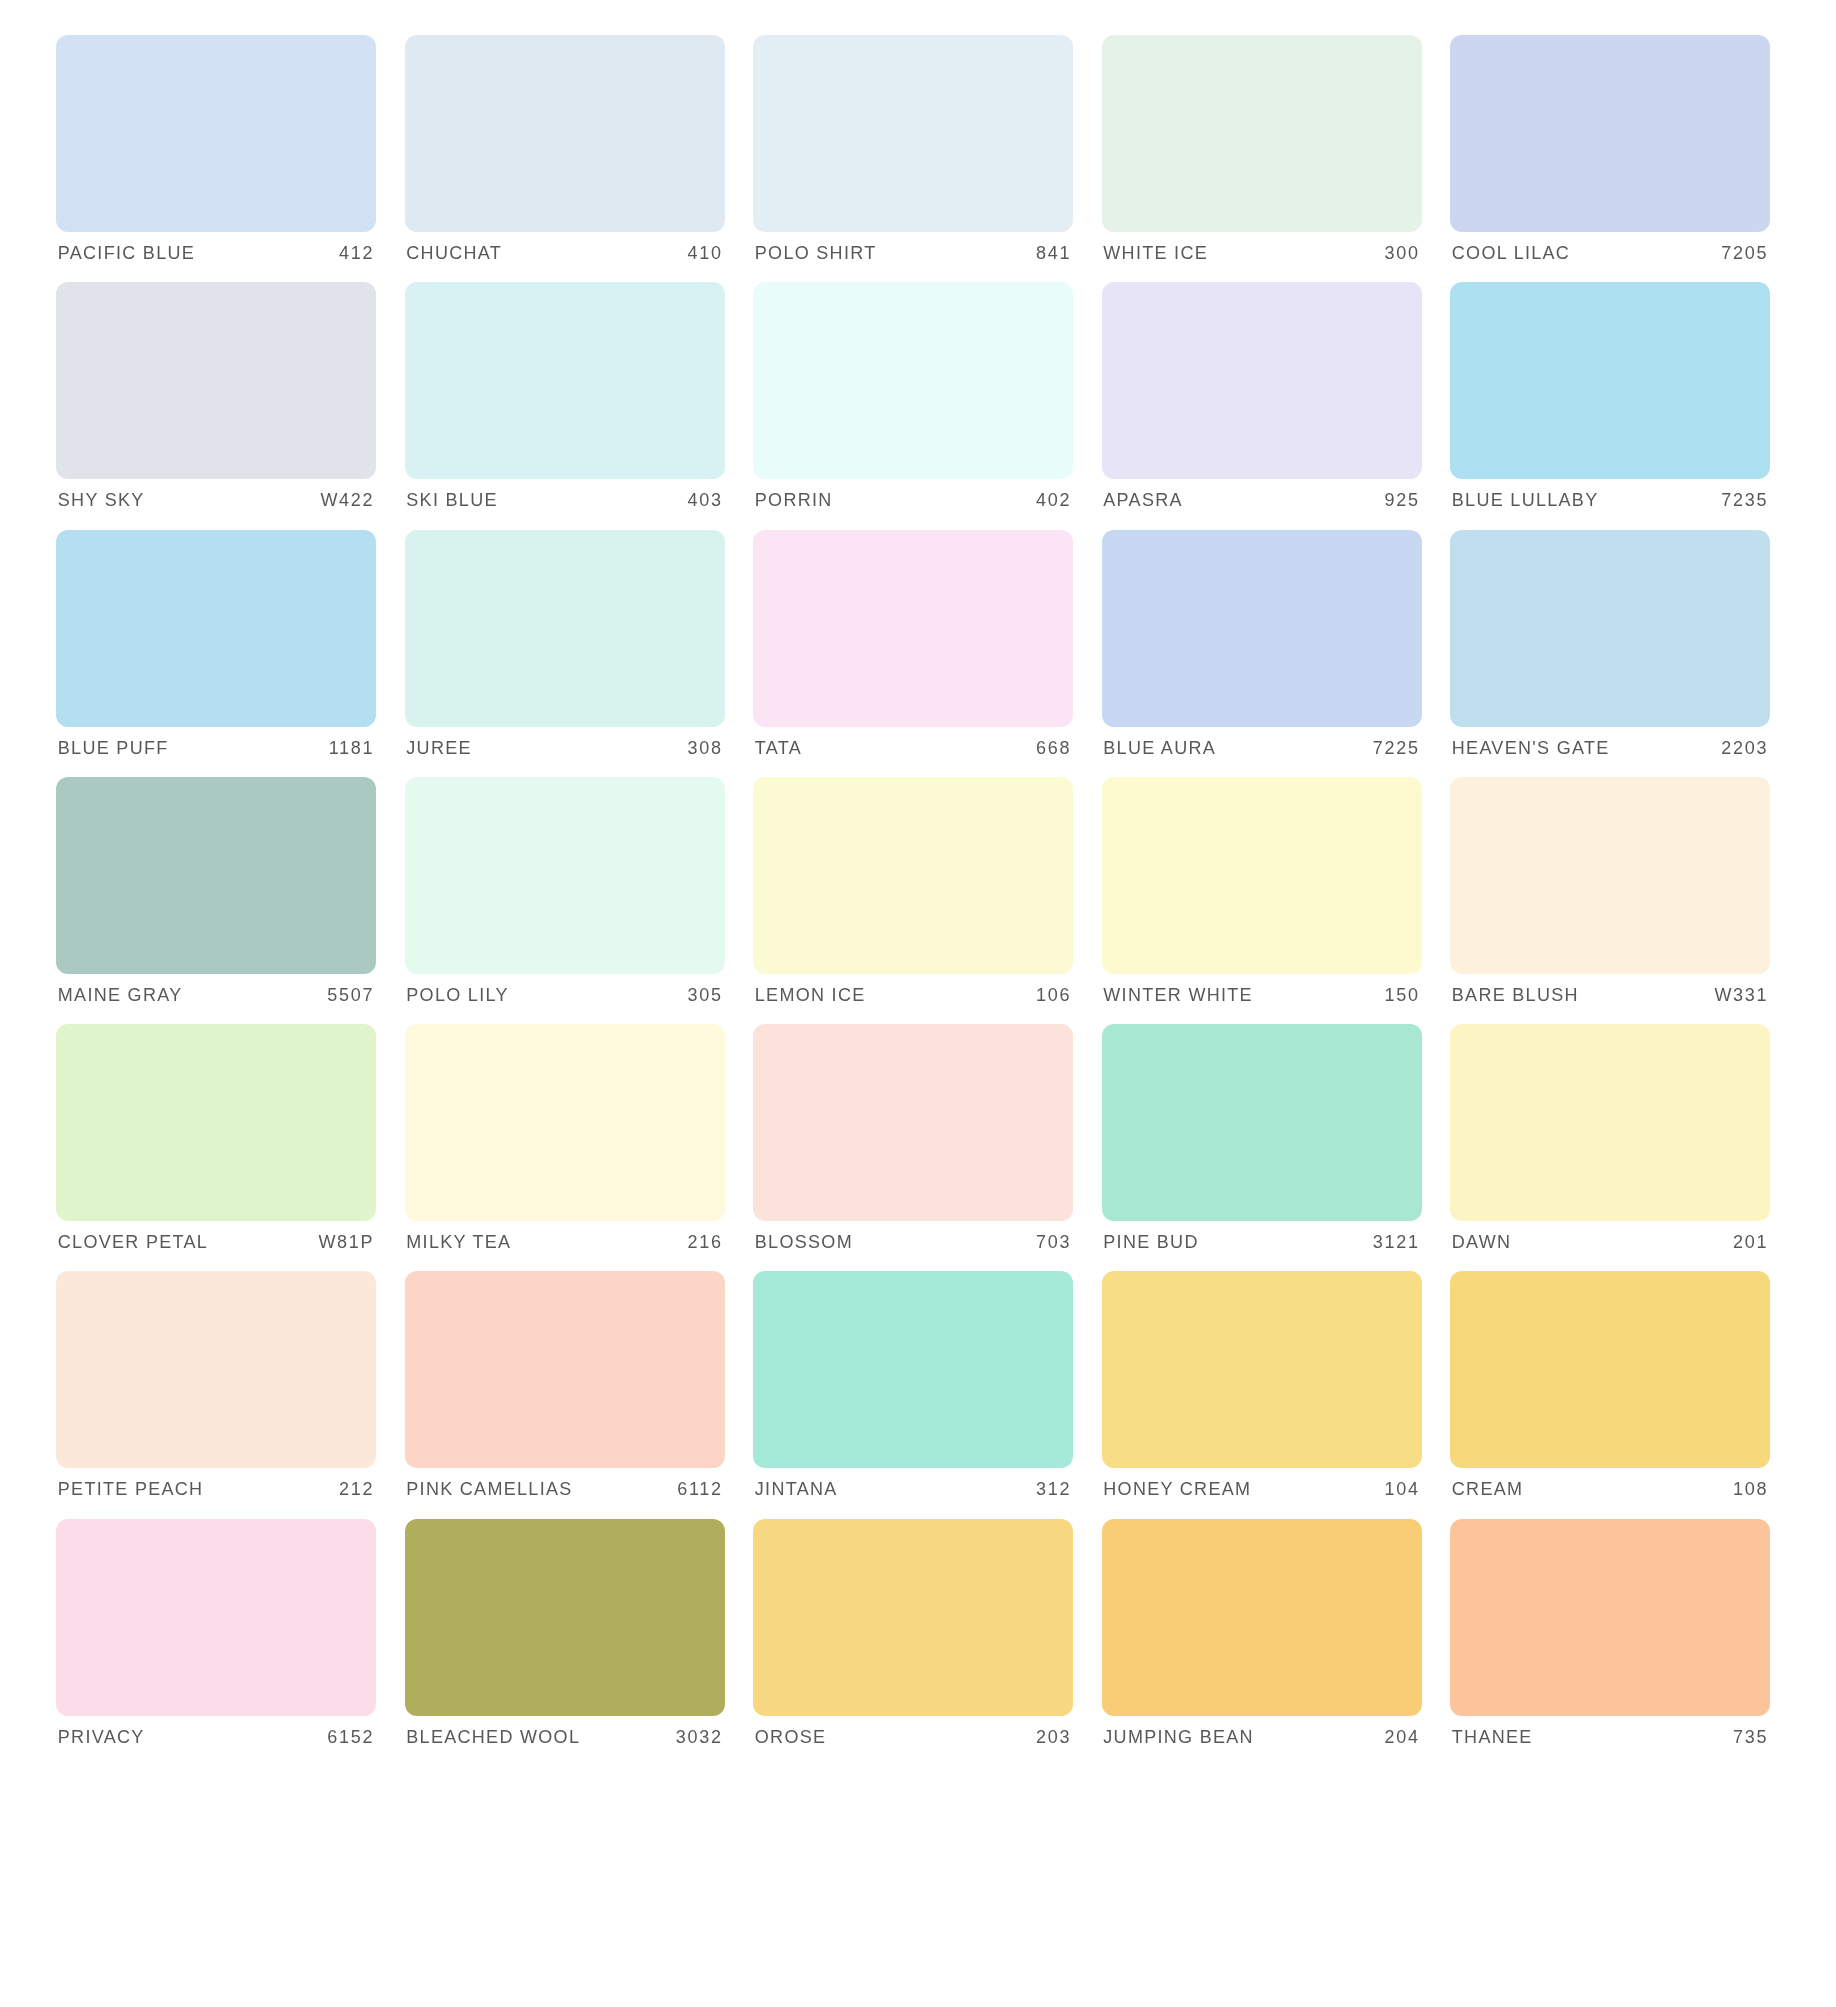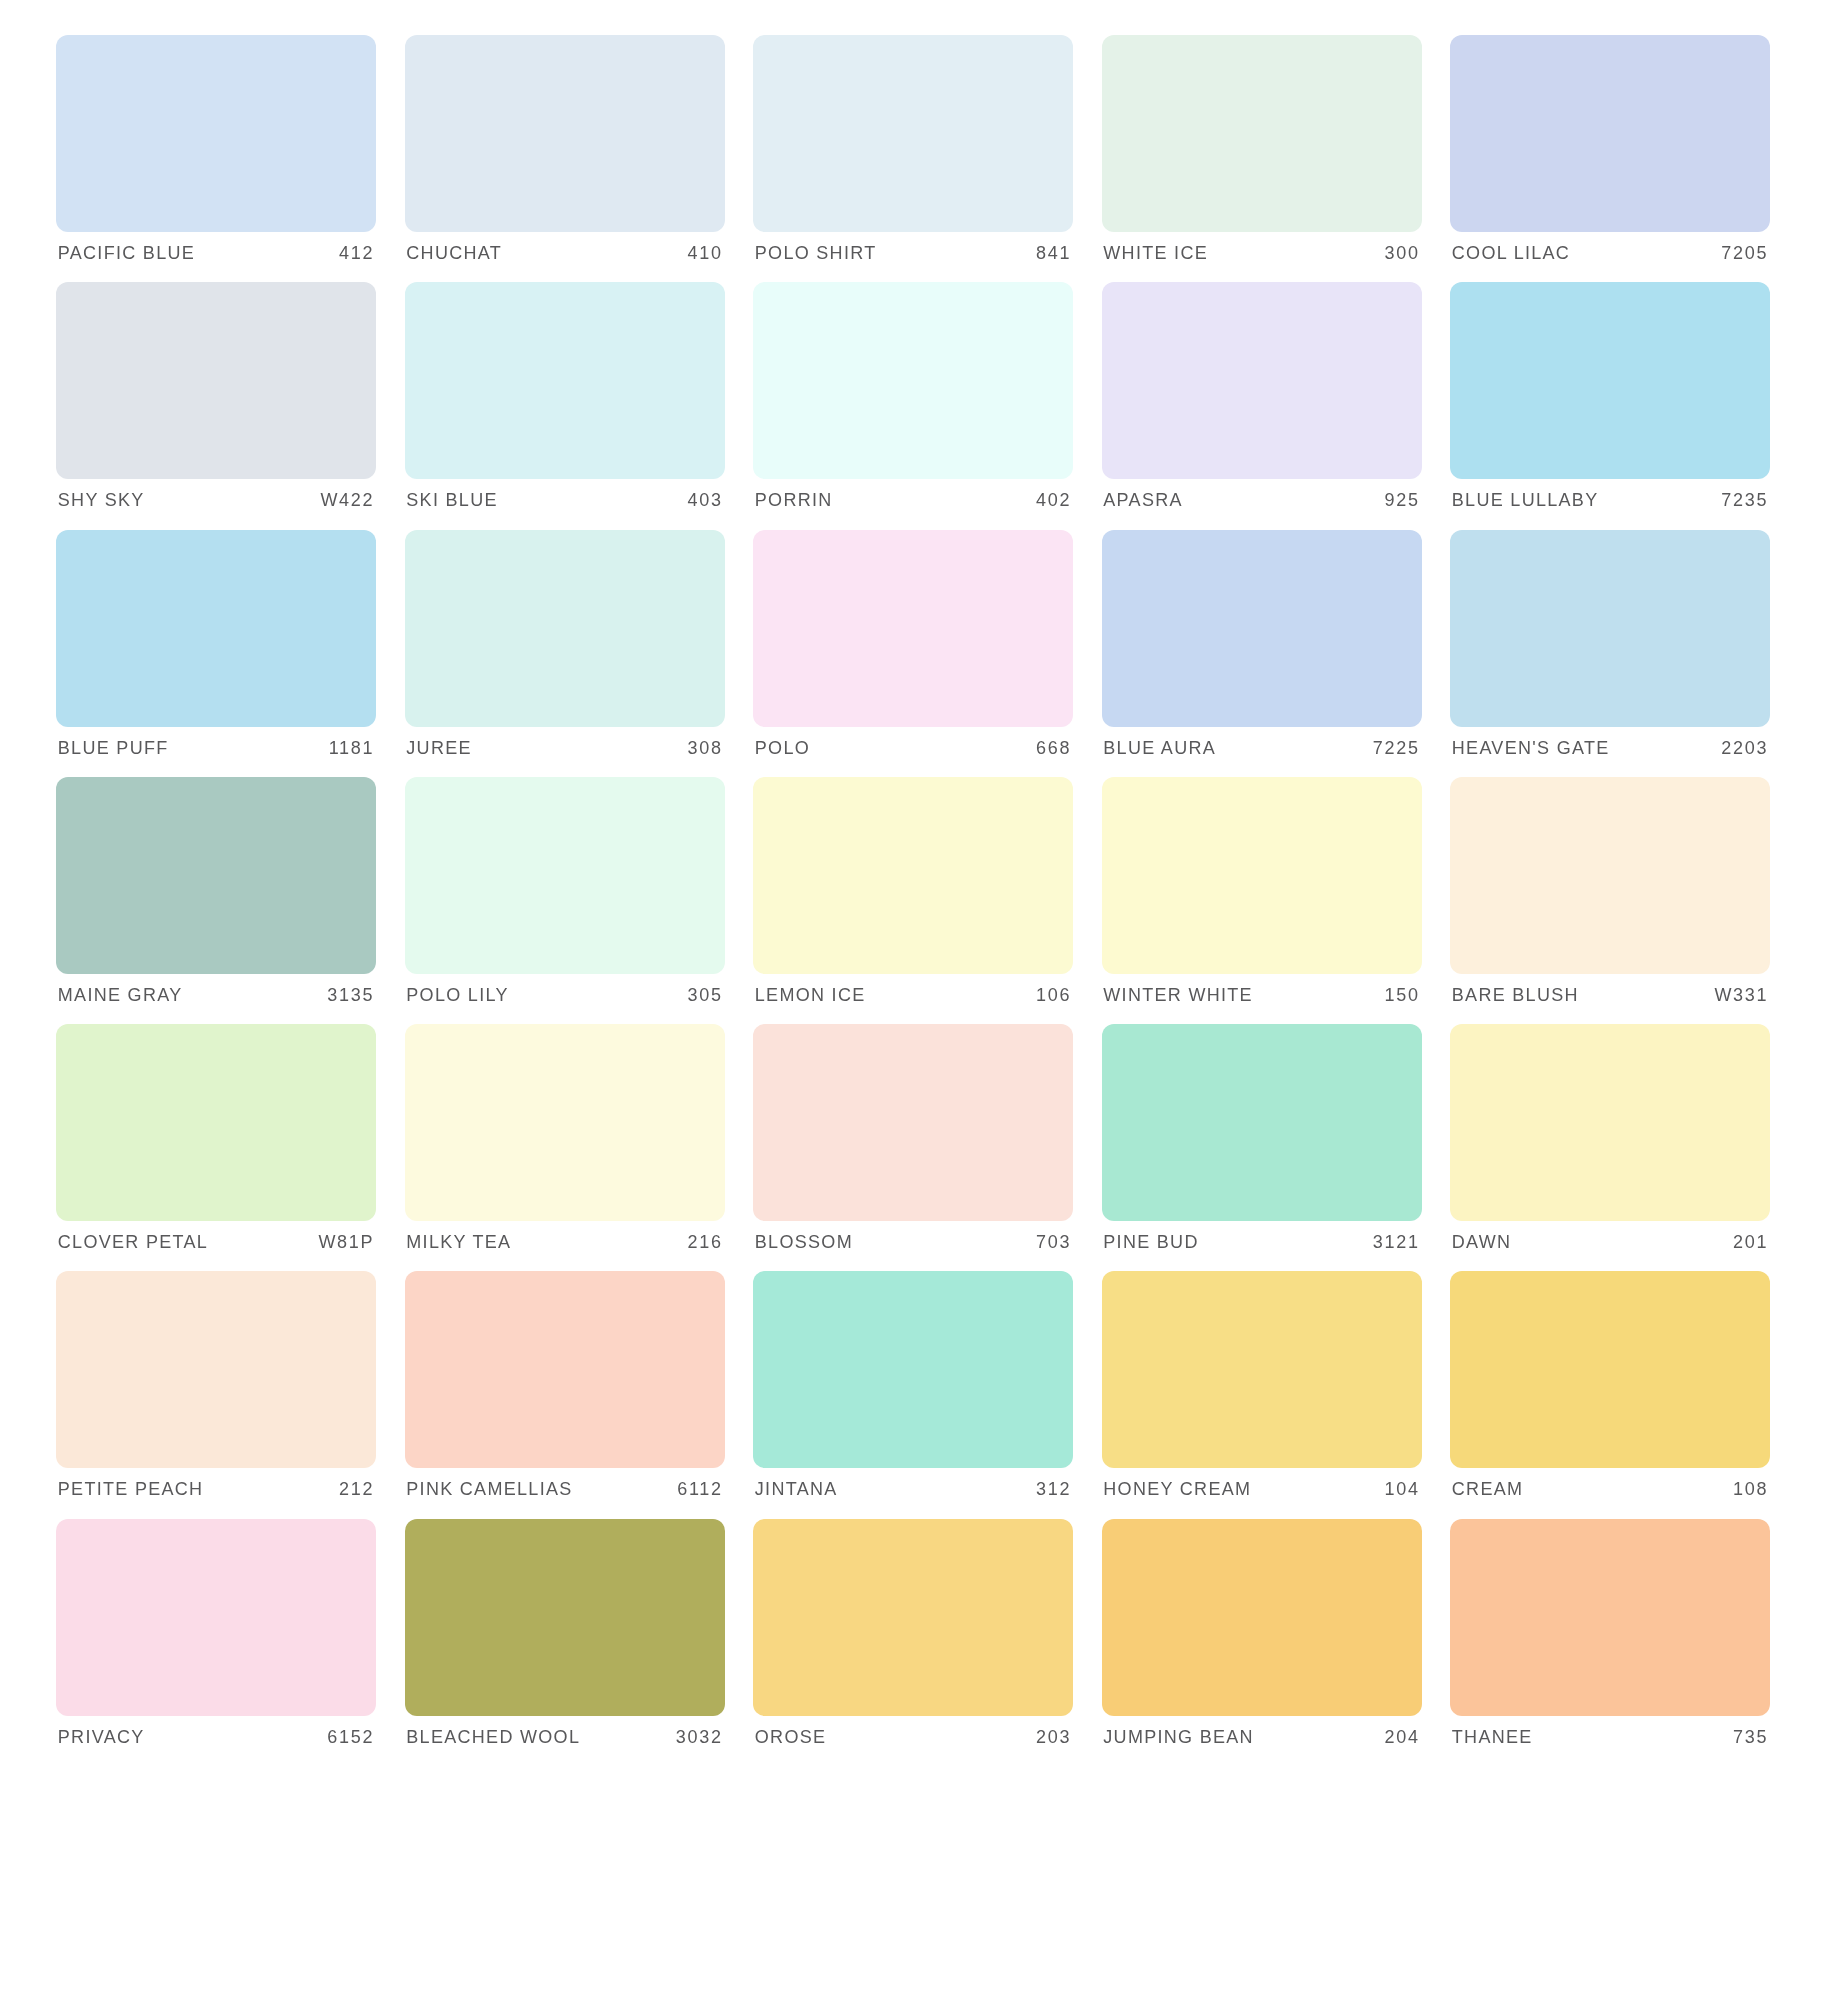--- a/index.html
+++ b/index.html
@@ -149,21 +149,21 @@
     <div class="swatch-cell">
       <div class="swatch-chip" style="background-color: rgb(216, 242, 238);"></div>
       <div class="swatch-caption">
         <span class="swatch-name">JUREE</span>
         <span class="swatch-code">308</span>
       </div>
     </div>
     <div class="swatch-cell">
       <div class="swatch-chip" style="background-color: rgb(251, 228, 244);"></div>
       <div class="swatch-caption">
-        <span class="swatch-name">POLO</span>
+        <span class="swatch-name">TATA</span>
         <span class="swatch-code">668</span>
       </div>
     </div>
     <div class="swatch-cell">
       <div class="swatch-chip" style="background-color: rgb(198, 216, 242);"></div>
       <div class="swatch-caption">
         <span class="swatch-name">BLUE AURA</span>
         <span class="swatch-code">7225</span>
       </div>
     </div>
@@ -171,21 +171,21 @@
       <div class="swatch-chip" style="background-color: rgb(191, 223, 238);"></div>
       <div class="swatch-caption">
         <span class="swatch-name">HEAVEN'S GATE</span>
         <span class="swatch-code">2203</span>
       </div>
     </div>
     <div class="swatch-cell">
       <div class="swatch-chip" style="background-color: rgb(169, 201, 193);"></div>
       <div class="swatch-caption">
         <span class="swatch-name">MAINE GRAY</span>
-        <span class="swatch-code">3135</span>
+        <span class="swatch-code">5507</span>
       </div>
     </div>
     <div class="swatch-cell">
       <div class="swatch-chip" style="background-color: rgb(228, 250, 238);"></div>
       <div class="swatch-caption">
         <span class="swatch-name">POLO LILY</span>
         <span class="swatch-code">305</span>
       </div>
     </div>
     <div class="swatch-cell">

